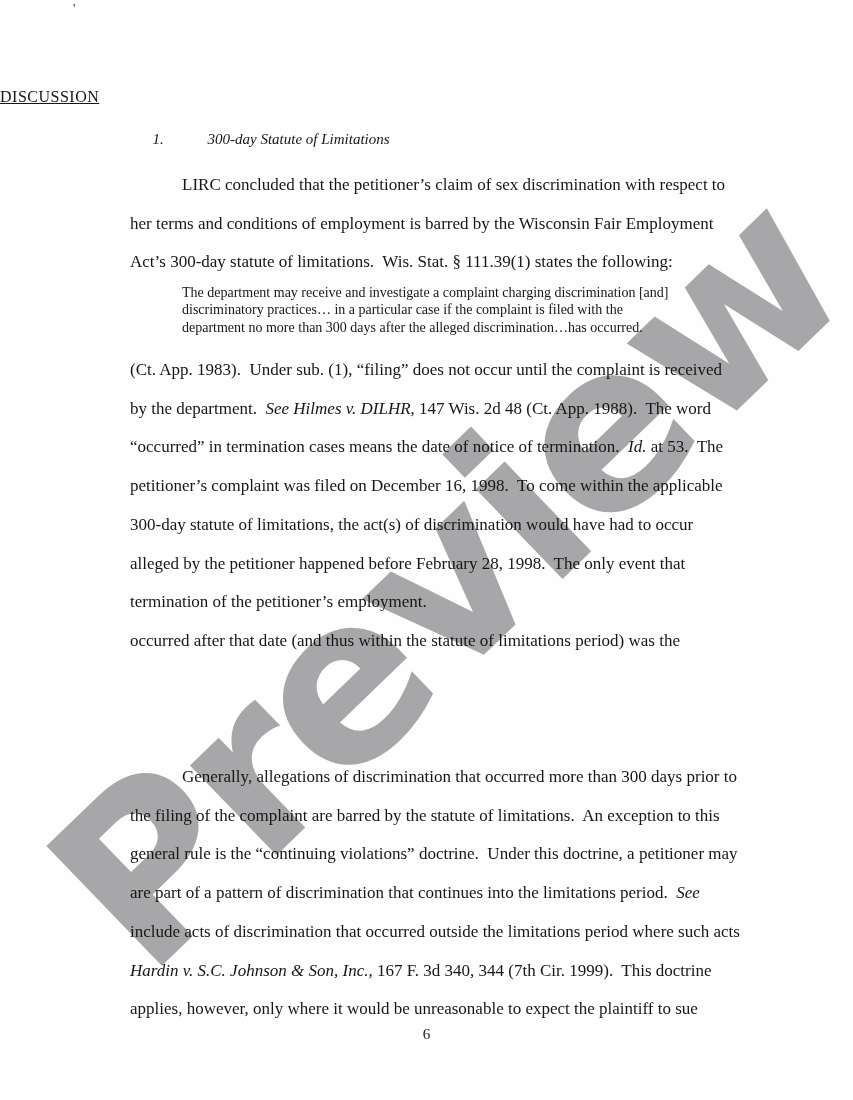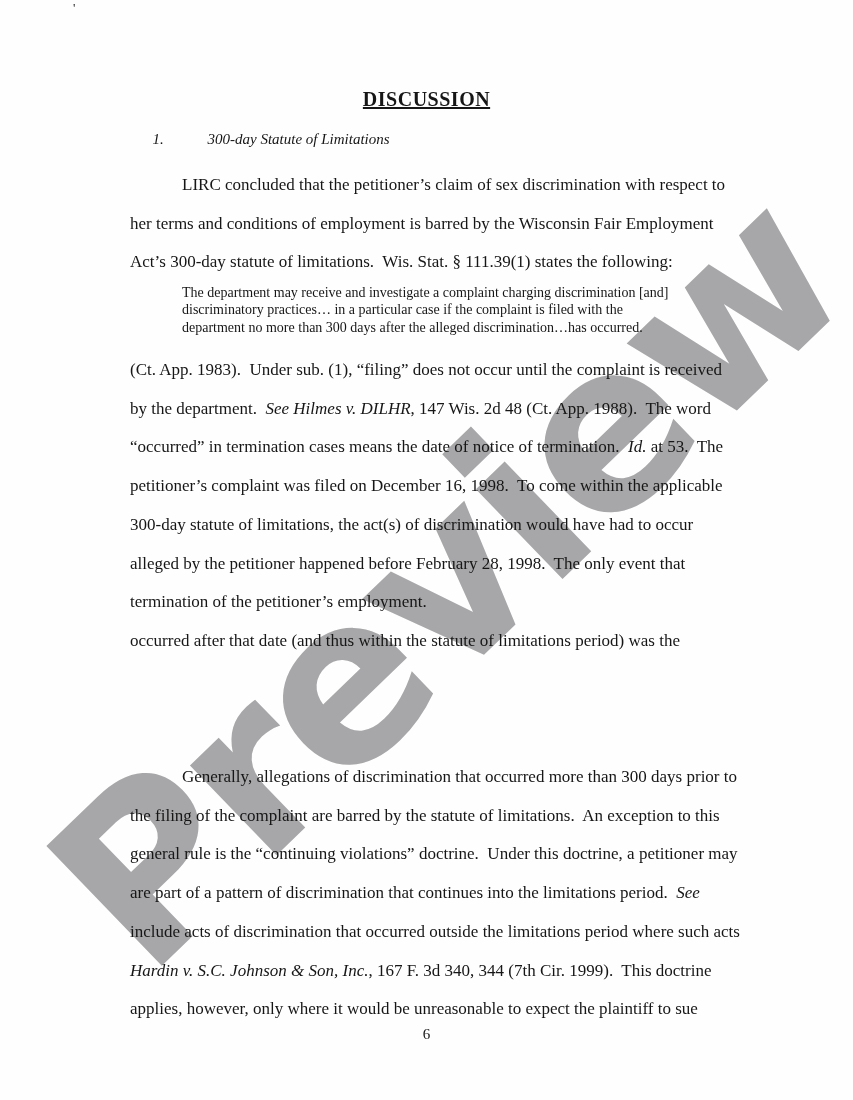--- a/index.html
+++ b/index.html
@@ -40,23 +40,23 @@
     left: 73px;
     top: 0px;
     font-size: 13px;
     color: #222;
   }
   .doc-title {
     position: absolute;
     top: 88px;
     left: 0;
     width: 100%;
-    text-align: center;
-    font-weight: bold;
-    font-size: 20px;
+    text-align: left;
+    font-weight: normal;
+    font-size: 16px;
     letter-spacing: 0.5px;
     text-decoration: underline;
   }
   .section-heading {
     position: absolute;
     top: 114px;
     left: 130px;
     font-size: 15px;
     white-space: pre;
     font-family: Liberation Serif, serif;

